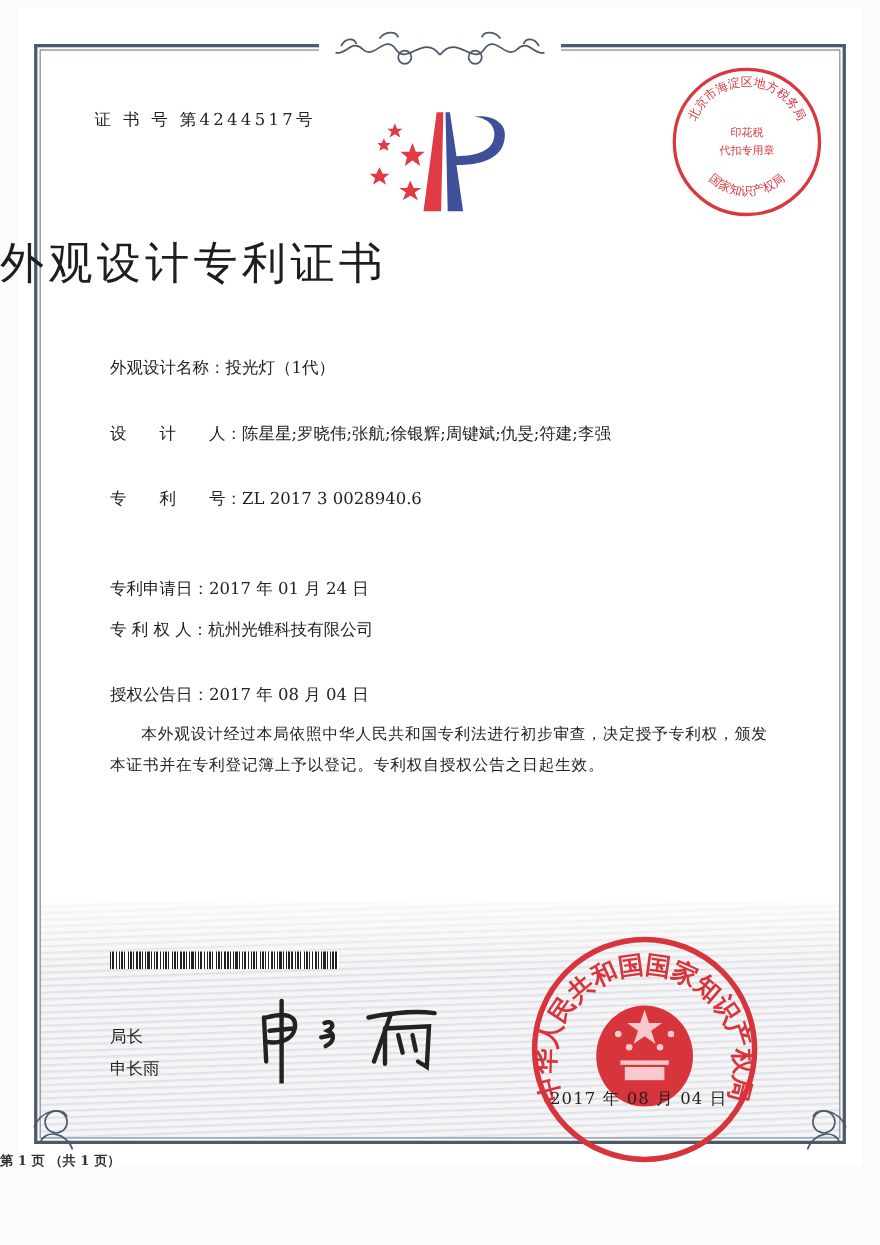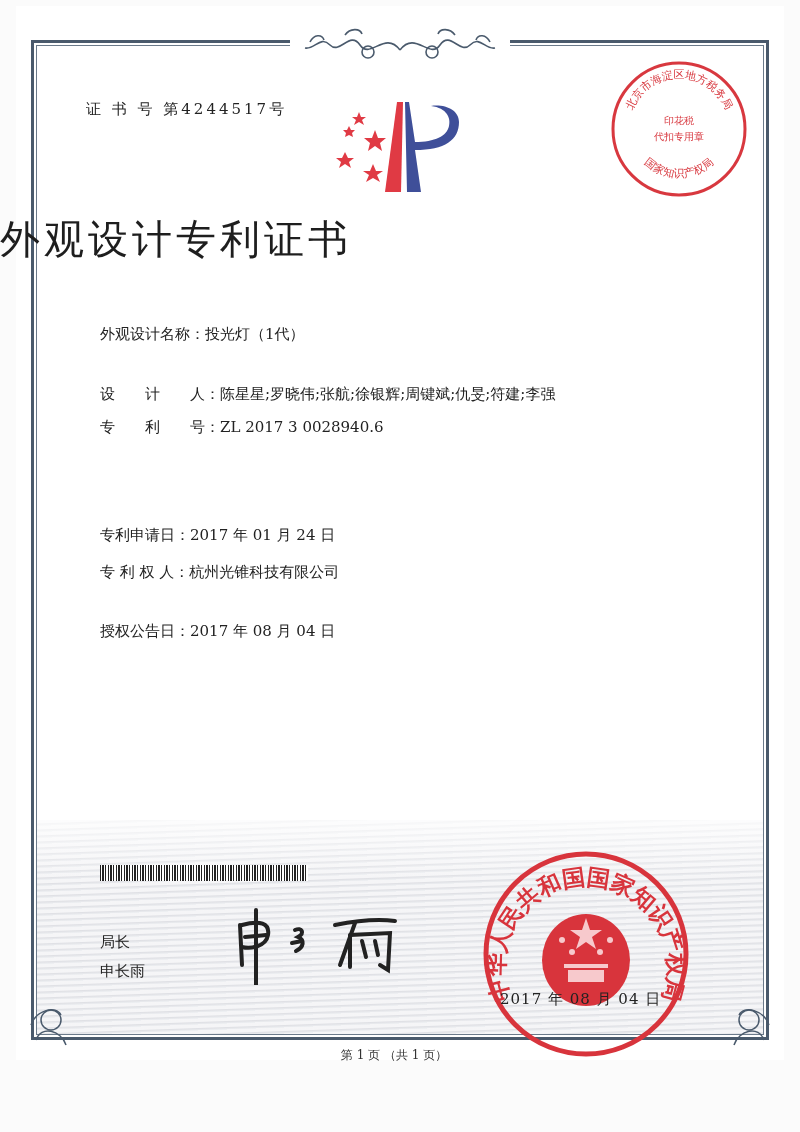--- a/index.html
+++ b/index.html
@@ -26,21 +26,21 @@
   .field { left:100px; font-size:15px; white-space:nowrap;text-align:right; }
   .field .lbl { display:inline-block; }
   .para { left:100px; width:600px; font-size:14.2px; line-height:27.5px; letter-spacing:.8px; }
   .para p { margin:0; text-indent:2em; }
   .barcode { left:100px; top:865px; width:208px; height:16px;
              background:repeating-linear-gradient(90deg,#222 0 1px,#fff 1px 2px,#222 2px 4px,#fff 4px 5px,#222 5px 6px,#fff 6px 8px); }
   .director { left:100px; font-family:"DejaVu Sans","Liberation Sans",sans-serif; font-size:15px; }
   .signature { left:230px; top:905px; width:180px; height:80px; }
   .seal { left:480px; top:848px; width:212px; height:212px; }
   .seal-date { left:500px; top:990px; font-size:15px; color:#222; letter-spacing:1px; }
-  .page-no { left:0; width:788px; text-align:center; top:1047px; font-size:12px; color:#333; }
+  .page-no { left:0; width:788px; top:1047px; font-size:12px; color:#333;font-weight:bold; }
 </style>
 </head>
 <body>
 
 <div class="sheet"></div>
 <div class="wave-bg"></div>
 <div class="wave-fade"></div>
 <div class="border-outer"></div>
 <div class="border-inner"></div>
 
@@ -100,34 +100,35 @@
 </svg>
 
 <div class="abs title">外观设计专利证书</div>
 
 <div class="abs field" style="top:325px">
   <span class="lbl">外观设计名称：</span><span>投光灯（1代）</span>
 </div>
 <div class="abs field" style="top:385px">
   <span class="lbl">设　　计　　人：</span><span>陈星星;罗晓伟;张航;徐银辉;周键斌;仇旻;符建;李强</span>
 </div>
-<div class="abs field" style="top:418px">
+<div class="abs field" style="top:444px">
   <span class="lbl">专　　利　　号：</span><span>ZL 2017 3 0028940.6</span>
 </div>
 <div class="abs field" style="top:526px">
   <span class="lbl">专利申请日：</span><span>2017 年 01 月 24 日</span>
 </div>
 <div class="abs field" style="top:563px">
   <span class="lbl">专 利 权 人：</span><span>杭州光锥科技有限公司</span>
 </div>
 <div class="abs field" style="top:622px">
   <span class="lbl">授权公告日：</span><span>2017 年 08 月 04 日</span>
 </div>
 
 <div class="abs para" style="top:655px">
+  <p>本外观设计经过本局依照中华人民共和国专利法进行初步审查，决定授予专利权，颁发本证书并在专利登记簿上予以登记。专利权自授权公告之日起生效。</p>
 </div>
 
 <div class="abs barcode"></div>
 
 <div class="abs director" style="top:933px">局长</div>
 <div class="abs director" style="top:962px">申长雨</div>
 
 <svg class="abs signature" viewBox="0 0 180 80">
   <g fill="none" stroke="#222" stroke-width="4" stroke-linecap="round">
     <path d="M10 20 L12 60"></path>

